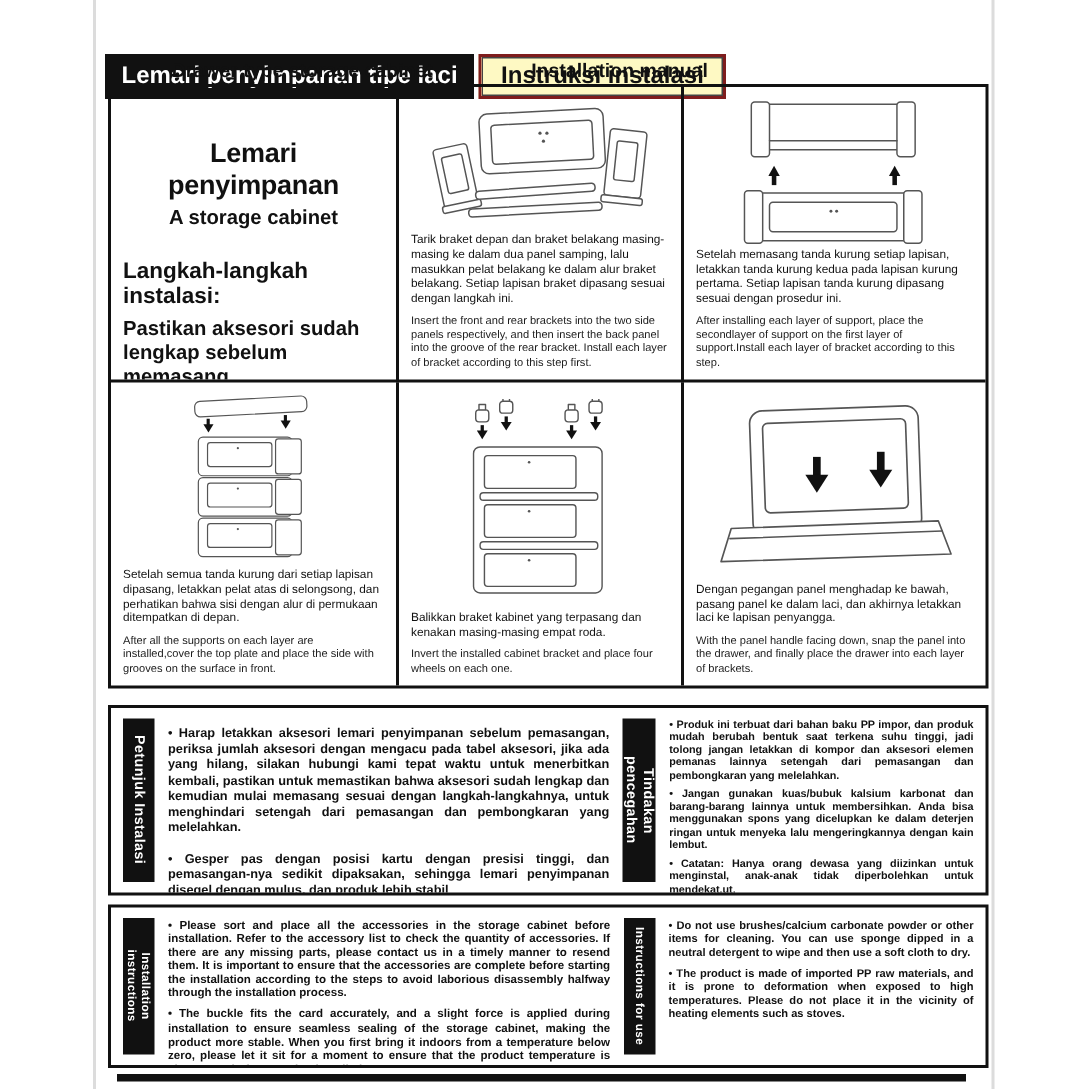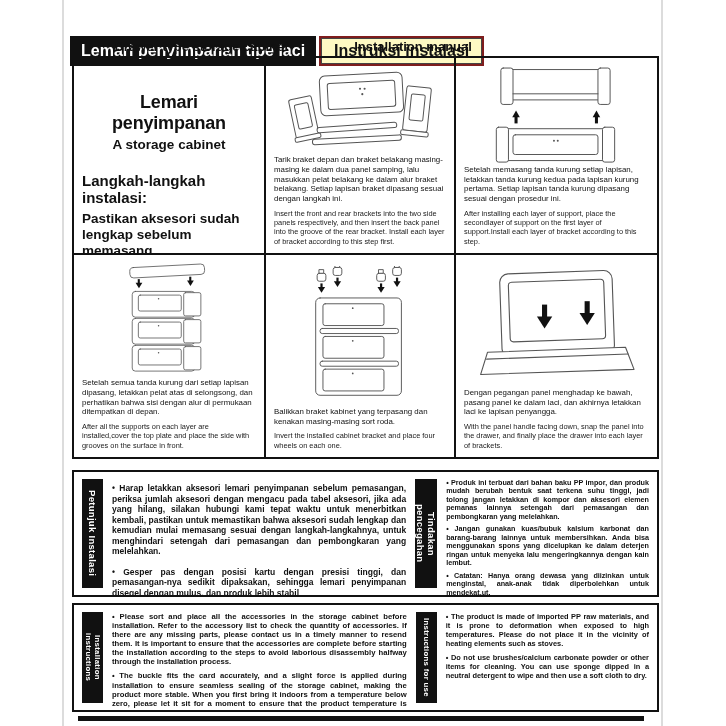--- a/index.html
+++ b/index.html
@@ -211,21 +211,21 @@
             <rect x="30" y="131" width="108" height="7" rx="3"></rect>
             <rect x="34" y="142" width="84" height="30" rx="3"></rect>
             <g fill="#555" stroke="none">
               <circle cx="75" cy="58" r="1.2"></circle>
                 <circle cx="75" cy="103" r="1.2"></circle>
                 <circle cx="75" cy="148" r="1.2"></circle>
             </g>
           </g>
         </svg>
       </div>
-      <div class="idtext">Balikkan braket kabinet yang terpasang dan kenakan masing-masing sort roda.</div>
+      <div class="idtext">Balikkan braket kabinet yang terpasang dan kenakan masing-masing empat roda.</div>
       <div class="entext">Invert the installed cabinet bracket and place four wheels on each one.</div>
     </div>
 
     <div class="gcell">
       <div class="diag">
         <svg width="186" height="130" viewBox="0 0 190 148">
           <g class="lineart">
             <g transform="rotate(-2 95 70)">
               <rect x="30" y="12" width="132" height="98" rx="10"></rect>
               <rect x="40" y="22" width="112" height="70" rx="4"></rect>
@@ -261,19 +261,19 @@
   </div>
 
   <div class="panel p3">
     <div class="vlabel">Installation instructions</div>
     <div class="ptext lft">
       <p>• Please sort and place all the accessories in the storage cabinet before installation. Refer to the accessory list to check the quantity of accessories. If there are any missing parts, please contact us in a timely manner to resend them. It is important to ensure that the accessories are complete before starting the installation according to the steps to avoid laborious disassembly halfway through the installation process.</p>
       <p>• The buckle fits the card accurately, and a slight force is applied during installation to ensure seamless sealing of the storage cabinet, making the product more stable. When you first bring it indoors from a temperature below zero, please let it sit for a moment to ensure that the product temperature is above zero before starting installation.</p>
     </div>
     <div class="vlabel">Instructions for use</div>
     <div class="ptext rgt">
+      <p>• Do not use brushes/calcium carbonate powder or other items for cleaning. You can use sponge dipped in a neutral detergent to wipe and then use a soft cloth to dry.</p>
       <p>• The product is made of imported PP raw materials, and it is prone to deformation when exposed to high temperatures. Please do not place it in the vicinity of heating elements such as stoves.</p>
-      <p>• Do not use brushes/calcium carbonate powder or other items for cleaning. You can use sponge dipped in a neutral detergent to wipe and then use a soft cloth to dry.</p>
     </div>
   </div>
 
   <div class="footer-bar"></div>
 </div>
 
 </body></html>

